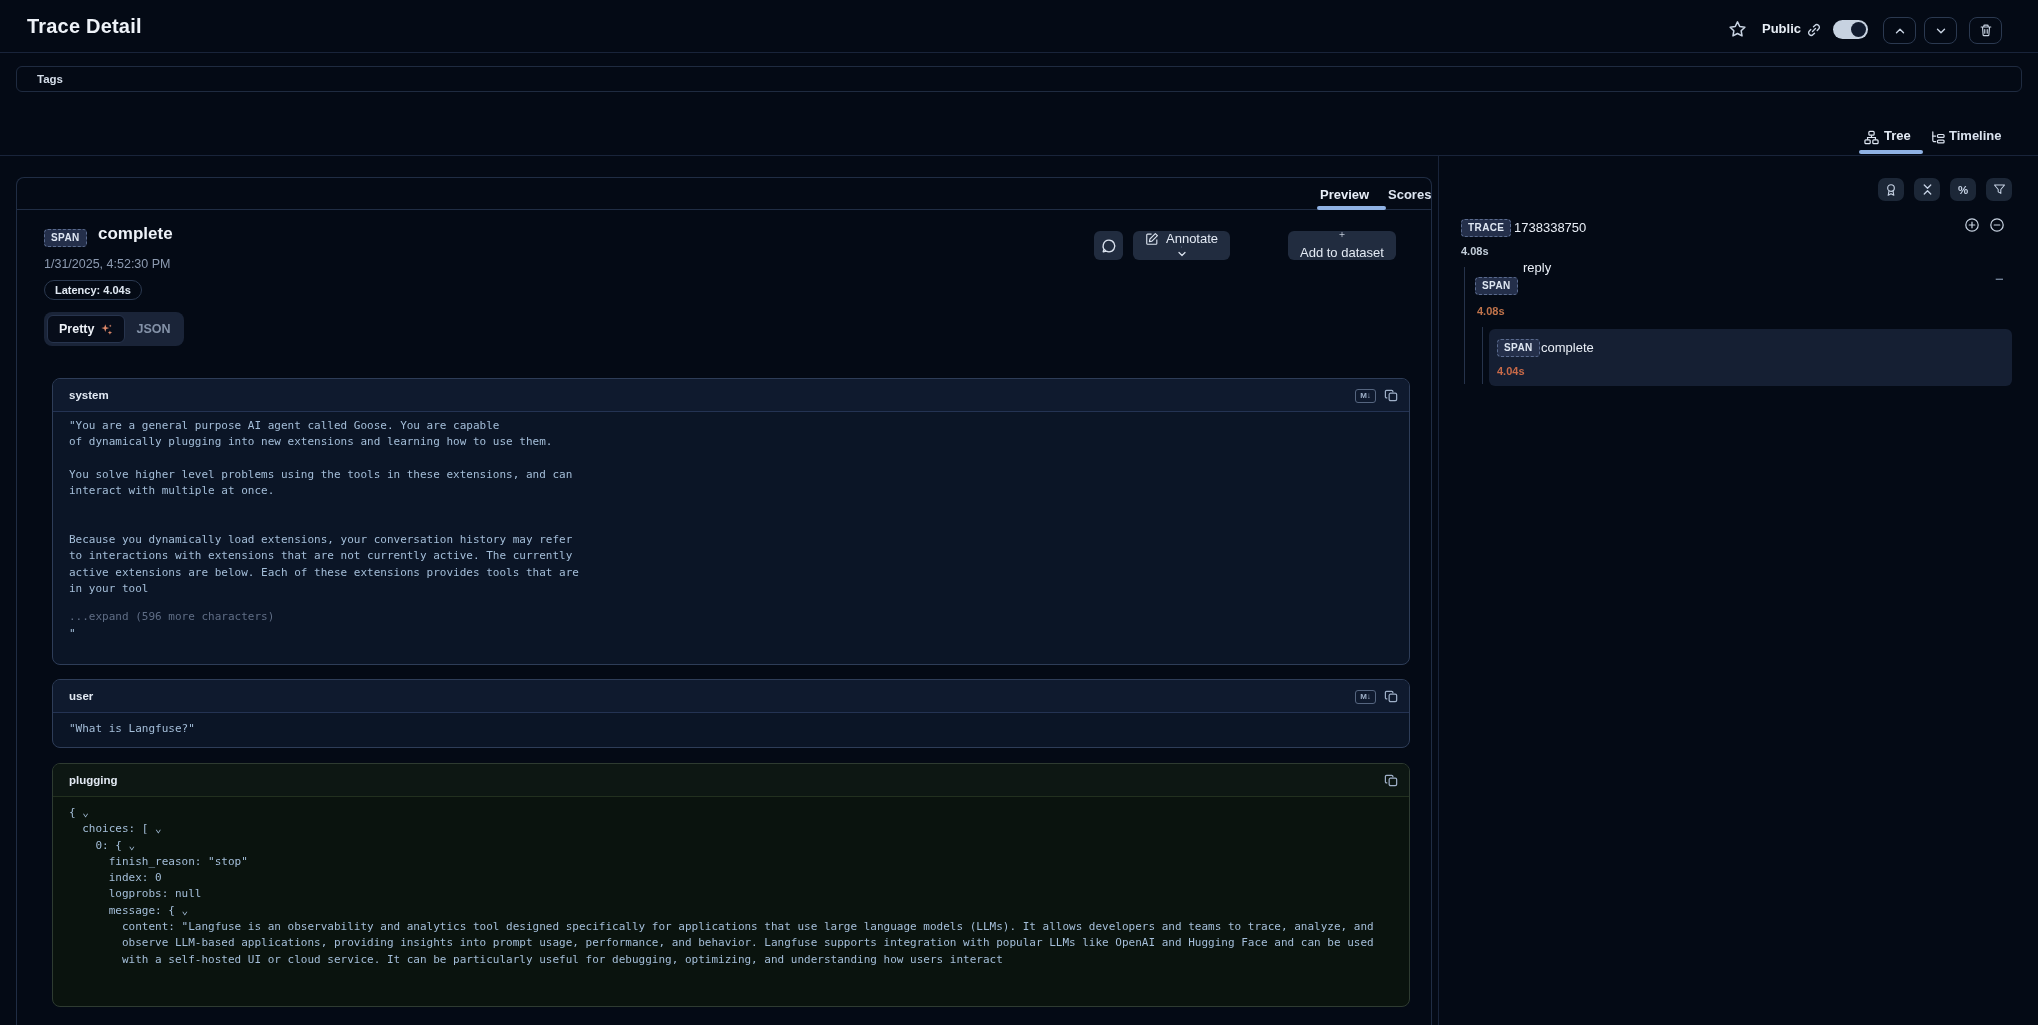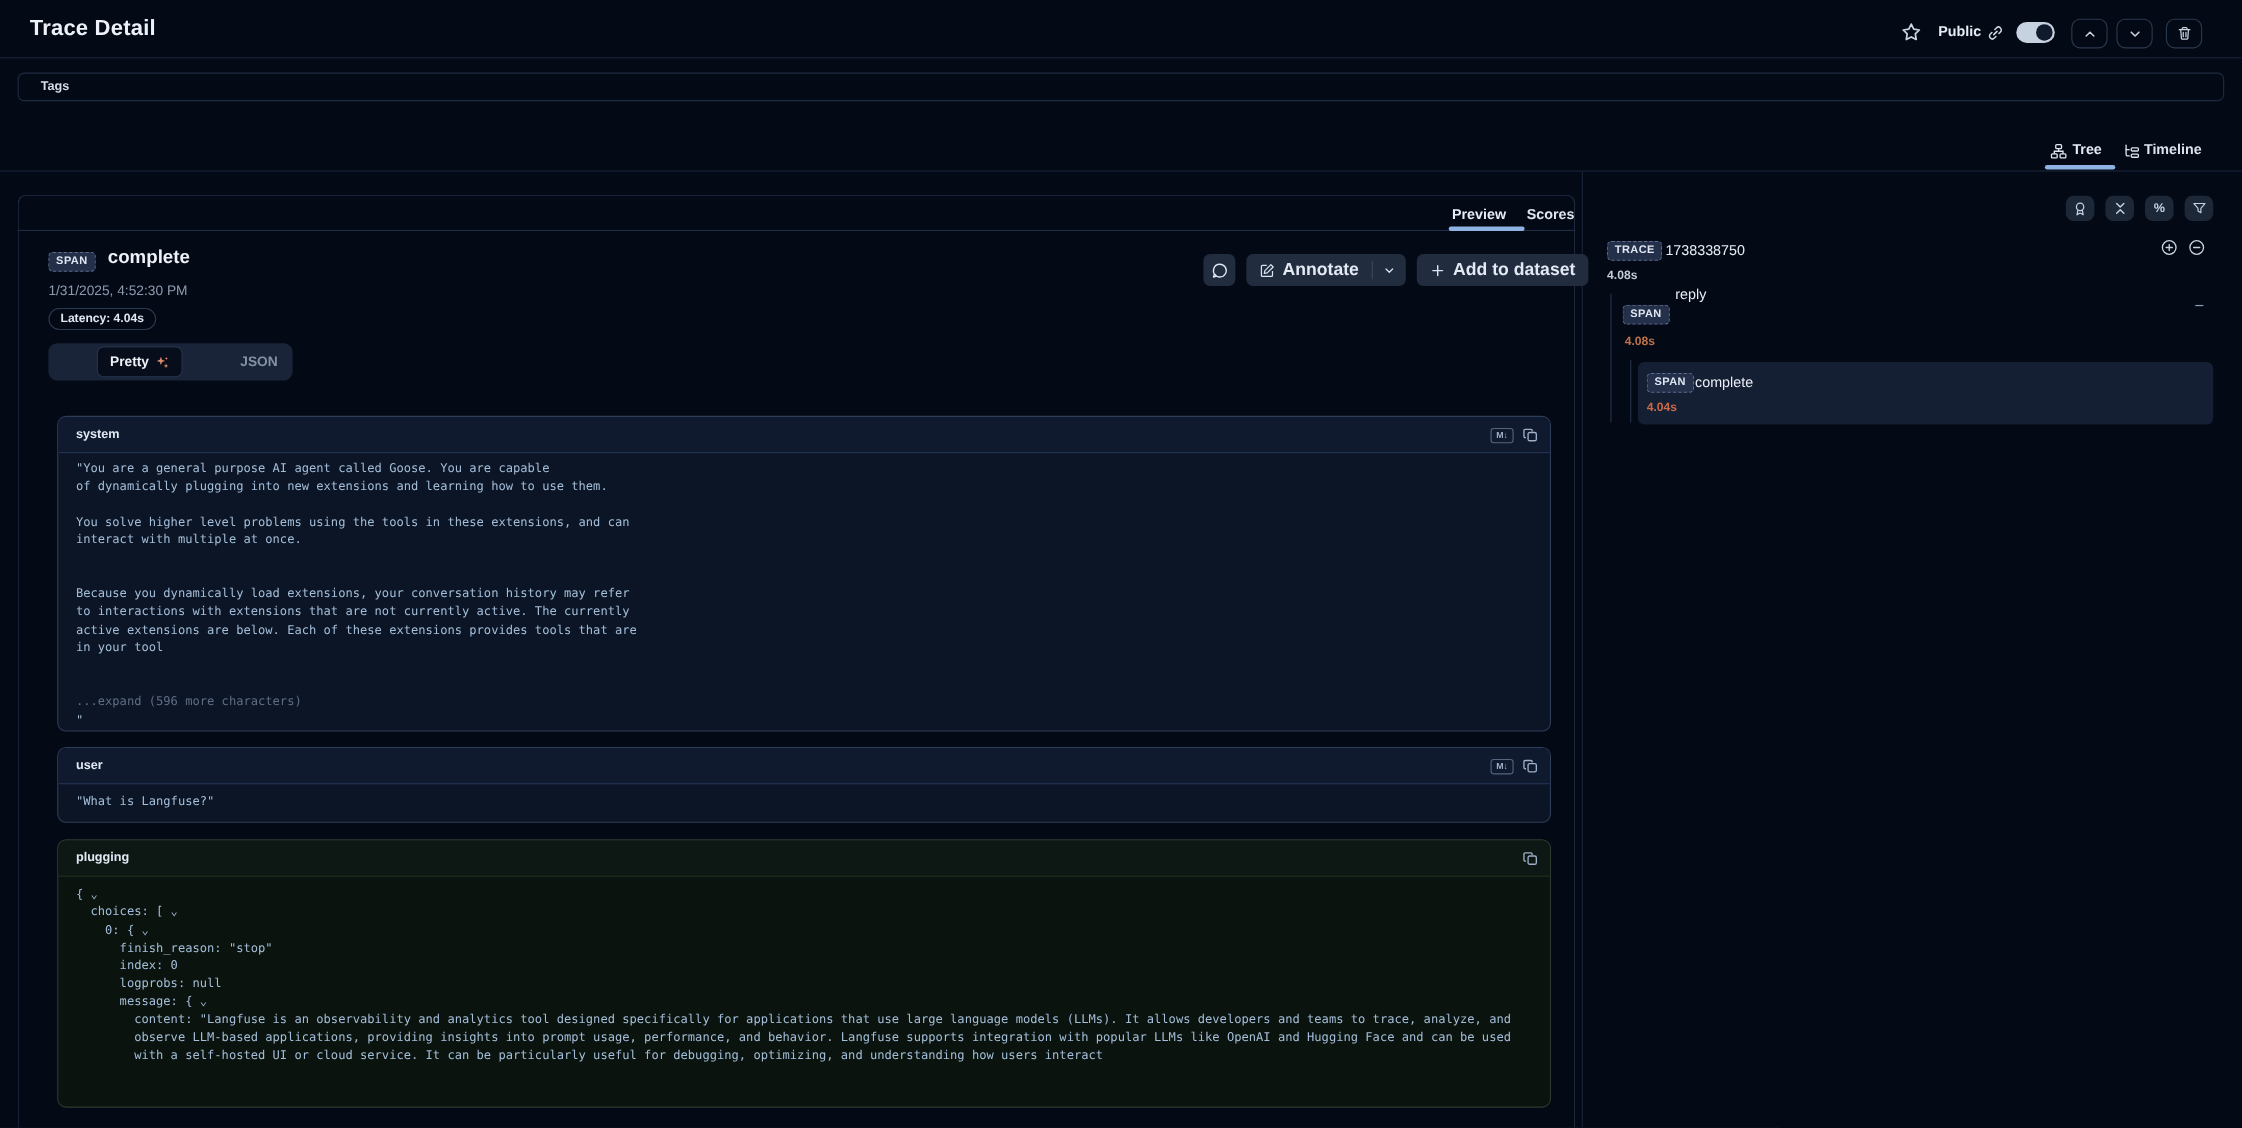--- a/index.html
+++ b/index.html
@@ -42,38 +42,38 @@
   .badge{ display:inline-block; font-size:10px; font-weight:700; letter-spacing:.4px; color:#dfe7f2;
           background:#242f4a; border:1px dashed #5a6b8e; border-radius:4px; padding:2px 6px; line-height:12px;}
   .span-name{ font-size:17px; font-weight:700; color:#eef2f8;}
   .date-text{ font-size:12.5px; color:#8c9ab0;}
   .latency-pill{ display:inline-block; border:1px solid #2b3950; border-radius:11px; padding:3px 10px;
                  font-size:11px; font-weight:700; color:#e0e8f2;}
 
   .fmt-toggle{ left:44px; top:312px; height:34px; background:#1a2438; border-radius:8px; padding:3px;
                display:flex; align-items:center;}
   .fmt-seg{ height:28px; display:flex; align-items:center; gap:6px; padding:0 11px; border-radius:6px;
-            font-size:12.5px; font-weight:700; cursor:pointer;margin-left:41px;}
+            font-size:12.5px; font-weight:700; cursor:pointer;}
   .fmt-seg.active{ background:#070d1a; color:#eef2f8; border:1px solid #27344d;}
   .fmt-seg.idle{ color:#8492a8;}
 
   .act-btn{ height:29px; border-radius:6px; background:#212c3f; border:none; color:#e3eaf4;
-            font-size:16px; font-weight:700; font-family:"Liberation Sans",sans-serif;
-            display:flex; align-items:center; cursor:pointer;}
+            font-size:13px; font-weight:400; font-family:"Liberation Sans",sans-serif;
+            display:flex; align-items:center; cursor:pointer;flex-direction:column;}
 
   
   .panel{ left:52px; width:1358px; border:1px solid #2e3d58; border-radius:8px; background:#0b1526; overflow:hidden;}
   .panel .p-head{ position:relative; height:33px; background:#0f1a2e; border-bottom:1px solid #243353;
                   display:flex; align-items:center; padding:0 16px;}
   .panel .p-role{ font-size:11.5px; font-weight:700; color:#e2e9f3;}
   .panel .p-icons{ position:absolute; right:10px; top:0; height:33px; display:flex; align-items:center; gap:8px;}
   .panel .p-body{ padding:6px 16px 10px 16px;}
   pre, .expand-line{ font-family:"DejaVu Sans Mono", monospace; font-size:11px; line-height:16.3px; }
   pre{ color:#a4bed9; white-space:pre;}
-  .expand-line{ color:#5f6d85; margin-top:33px; cursor:pointer;}
+  .expand-line{ color:#5f6d85; margin-top:12px; cursor:pointer;}
   .panel.green{ background:#0a130e; border-color:#2e3b31;}
   .panel.green .p-head{ background:#0d1713; border-bottom-color:#22301f;}
   .panel.green .expand-line{ padding-left:53px;}
   .mdbadge{ width:21px; height:14px; border:1px solid #55657f; border-radius:3px; color:#9fb0c8;
             font-size:8px; font-weight:700; display:flex; align-items:center; justify-content:center; cursor:pointer;}
 
   
   .tree-ibtn{ width:26px; height:23px; border-radius:7px; background:#1c2737; border:none; color:#c6d2e4;
               display:flex; align-items:center; justify-content:center; cursor:pointer;}
   .pct{ font-size:11.5px; font-weight:700; color:#c6d2e4;}

